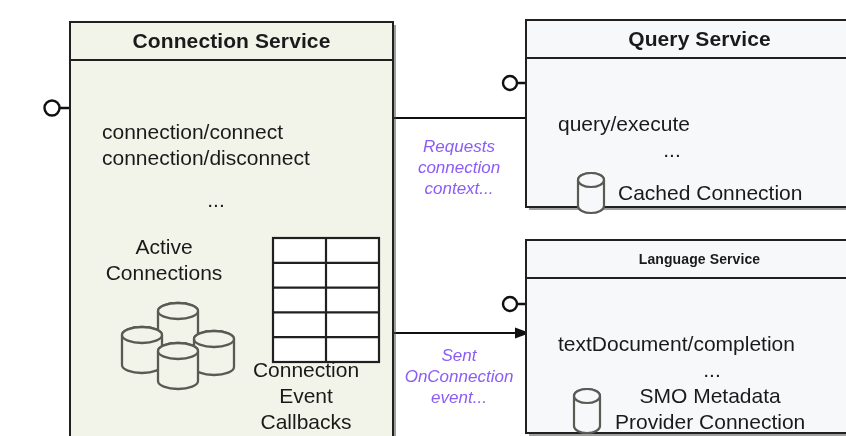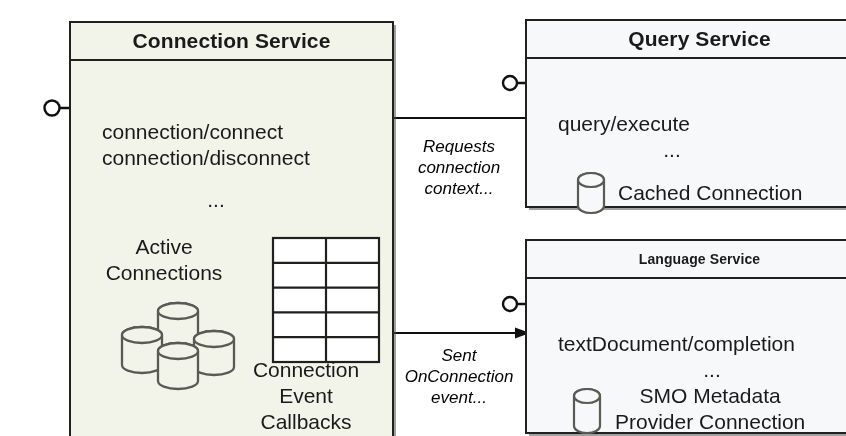--- a/index.html
+++ b/index.html
@@ -141,21 +141,21 @@
   #cs-db-cluster { position: absolute; left: 45px; top: 238px; }
   #cs-table-grid { position: absolute; left: 200px; top: 175px; }
 
   
   .edge-label {
     position: absolute;
     font-style: italic;
     font-size: 17px;
     line-height: 21px;
     text-align: center;
-    color: #000000;
+    color: #8b5cf6;
   }
   #label-requests { left: 362px; top: 123px; width: 122px; }
   #label-sent { left: 362px; top: 332px; width: 122px; }
 
   svg { display: block; }
   #overlay { position: absolute; left: 0; top: 0; pointer-events: none; }
 </style>
 </head>
 <body>
 

